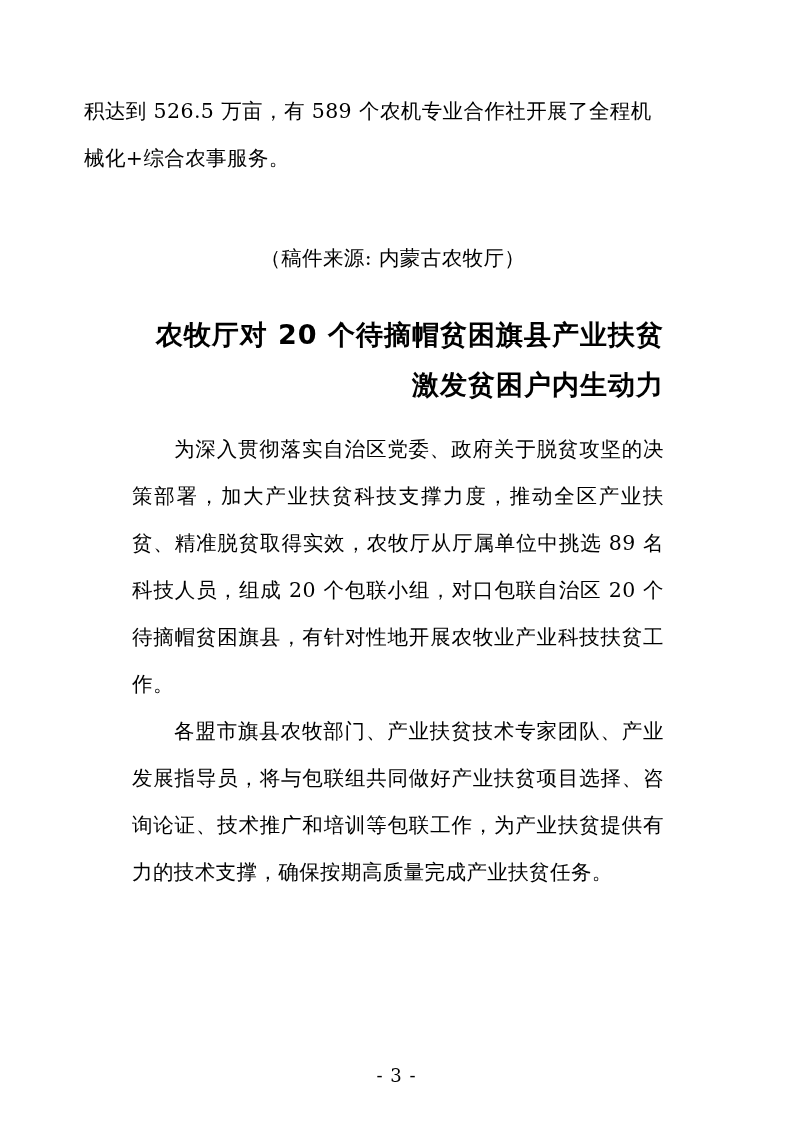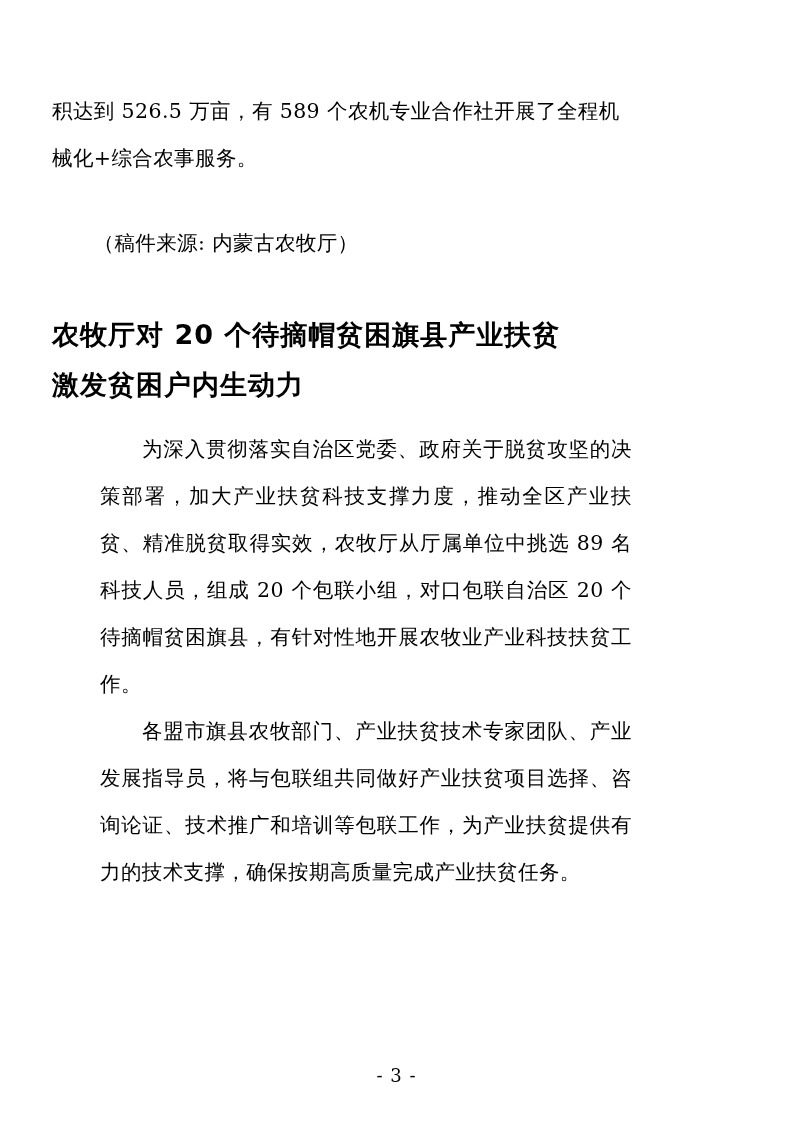--- a/index.html
+++ b/index.html
@@ -15,21 +15,21 @@
     color: #000000;
     overflow: hidden;
   }
   .page {
     position: absolute;
     left: 0;
     top: 0;
     width: 793px;
     height: 1122px;
     box-sizing: border-box;
-    padding: 88px 108px 40px 52px;
+    padding: 88px 108px 40px 84px;
   }
   .doc-body {
     width: 580px;
   }
   .para {
     font-size: 20.5px;
     line-height: 47px;
     letter-spacing: 0.4px;
     text-align: justify;
     text-justify: inter-ideograph;
@@ -52,21 +52,21 @@
     line-height: 47px;
     letter-spacing: 0.4px;
     margin: 0;
     white-space: pre-wrap;
   }
   .heading {
     font-family: "DejaVu Sans", "Liberation Sans", sans-serif;
     font-weight: bold;
     font-size: 27px;
     line-height: 50px;
-    text-align: left;
+    text-align: right;
     letter-spacing: 1px;
     margin: 0;
     white-space: pre-wrap;
   }
   .heading-block {
     margin-top: 34px;
     margin-bottom: 16px;
   }
   .footer {
     position: absolute;
@@ -83,21 +83,21 @@
   }
 </style>
 </head>
 <body>
 
 <div class="page">
   <div class="doc-body">
 
     <p class="continued-para">积达到 526.5 万亩，有 589 个农机专业合作社开展了全程机械化+综合农事服务。</p>
 
-    <p class="source-line" style="text-align:left; padding-right:4px; margin-top:-47px; position:relative; top:38px;">
+    <p class="source-line" style="text-align:center; padding-right:4px; margin-top:-47px; position:relative; top:53px;">
       <span>（稿件来源: 内蒙古农牧厅）</span>
     </p>
 
     <div class="heading-block">
       <h1 class="heading">农牧厅对 20 个待摘帽贫困旗县产业扶贫</h1>
       <h1 class="heading">激发贫困户内生动力</h1>
     </div>
 
     <p class="para indent">为深入贯彻落实自治区党委、政府关于脱贫攻坚的决策部署，加大产业扶贫科技支撑力度，推动全区产业扶贫、精准脱贫取得实效，农牧厅从厅属单位中挑选 89 名科技人员，组成 20 个包联小组，对口包联自治区 20 个待摘帽贫困旗县，有针对性地开展农牧业产业科技扶贫工作。</p>
     <p class="para indent">各盟市旗县农牧部门、产业扶贫技术专家团队、产业发展指导员，将与包联组共同做好产业扶贫项目选择、咨询论证、技术推广和培训等包联工作，为产业扶贫提供有力的技术支撑，确保按期高质量完成产业扶贫任务。</p>

